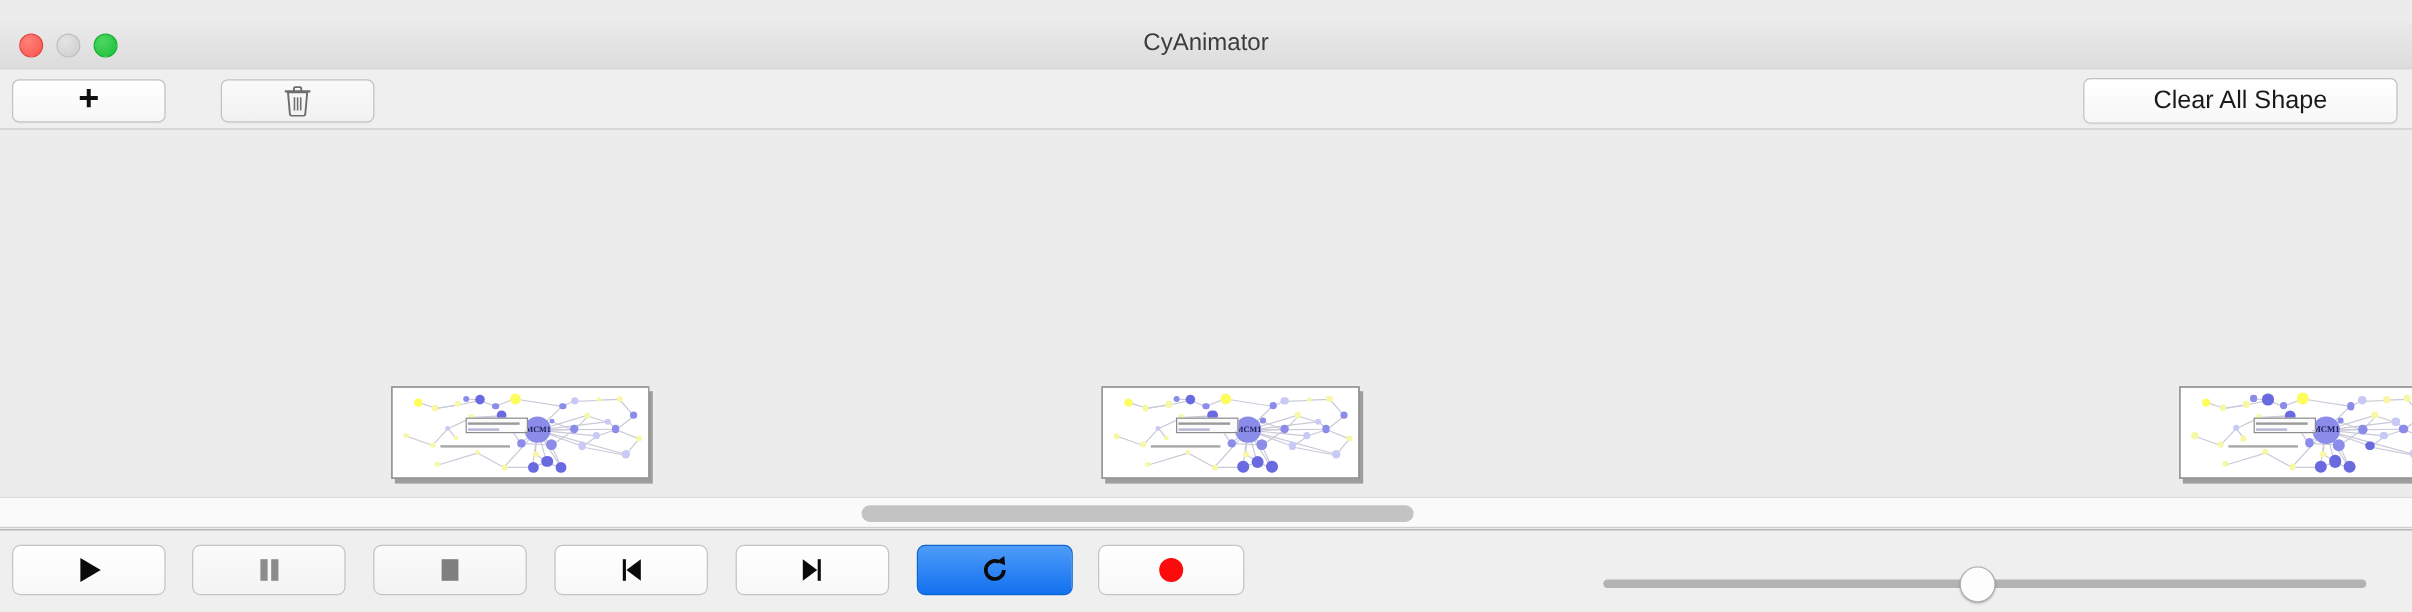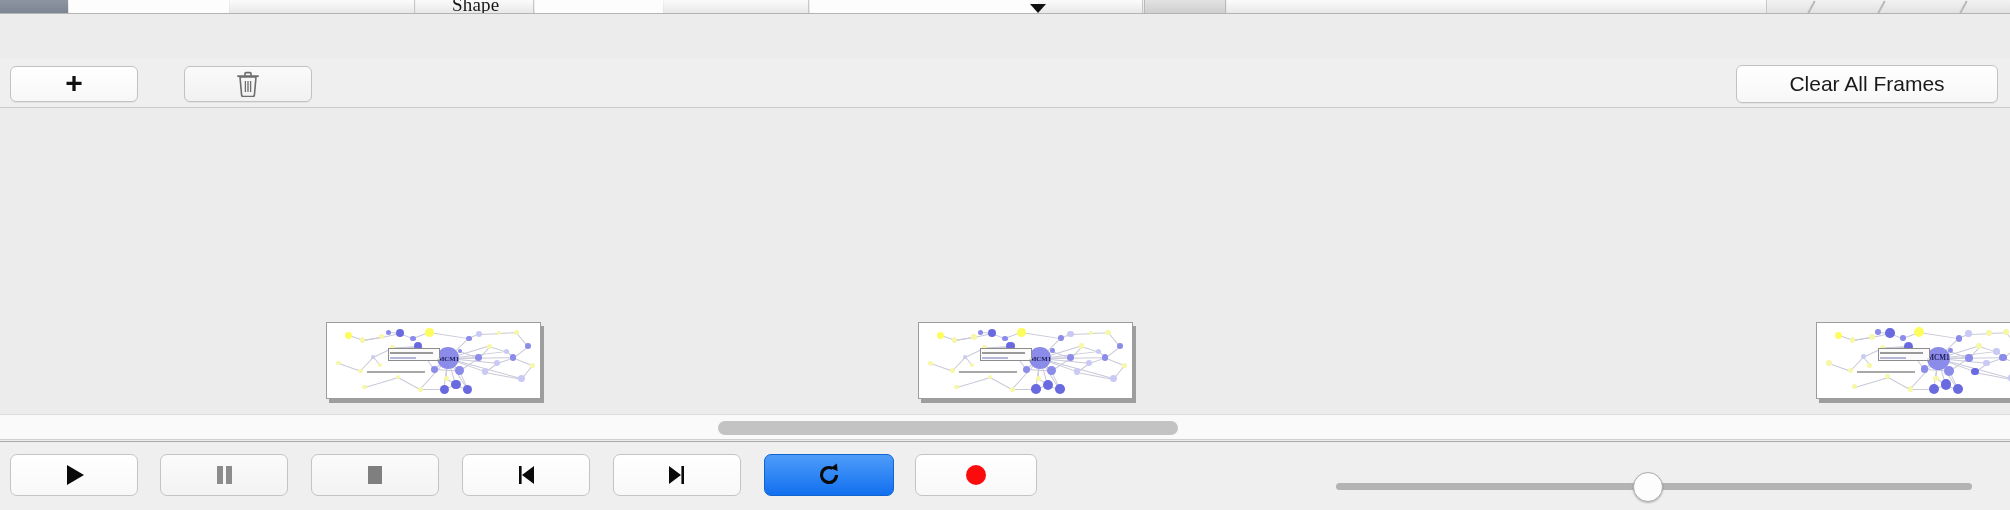--- a/index.html
+++ b/index.html
@@ -160,54 +160,45 @@
     background: #fdfdfd; border: 1px solid #adadad;
     box-shadow: 0 1px 2px rgba(0,0,0,.25); cursor: pointer;
   }
   svg { display: block; }
 </style>
 </head>
 <body>
 
 <div id="app">
 
-  <div class="bg-strip">
-    <div class="bg-dark"></div>
-    <div class="bg-white" style="left:69px;width:160px;"></div>
-    <div class="bg-seg" style="left:230px;width:185px;"></div>
-    <div class="bg-seg" style="left:416px;width:118px;"></div>
-    <div class="bg-white" style="left:535px;width:128px;"></div>
-    <div class="bg-seg" style="left:664px;width:145px;"></div>
-    <div class="bg-white" style="left:810px;width:228px;"></div>
-    <div class="bg-seg" style="left:1039px;width:104px;"></div>
-    <div class="bg-tabish" style="left:1144px;width:82px;"></div>
-    <div class="bg-seg" style="left:1227px;width:540px;"></div>
-    <div class="bg-slash" style="left:1810px;"></div>
-    <div class="bg-slash" style="left:1880px;"></div>
-    <div class="bg-slash" style="left:1962px;"></div>
-    <div class="bg-arrow"></div>
-    <div class="bg-shape-text">Shape</div>
+
+  <div class="titlebar">
+    <div class="traffic" style="left:16px;">
+      <div class="dot dot-red"></div>
+      <div class="dot dot-yellow"></div>
+      <div class="dot dot-green"></div>
+    </div>
+    <div class="window-title">CyAnimator</div>
   </div>
-
 
   <div class="toolbar">
     <div class="btn" id="btn-add">
       <span class="plus-ico">+</span>
     </div>
     <div class="btn btn-dim" id="btn-del">
       <span>
         <svg class="trash-ico" viewBox="0 0 22 26">
           <path d="M3 6 h16 l-1.6 18.2 a1.6 1.6 0 0 1 -1.6 1.4 H6.2 a1.6 1.6 0 0 1 -1.6 -1.4 Z" fill="none" stroke="#6d6d6d" stroke-width="1.6"></path>
           <path d="M1 5.2 h20" stroke="#6d6d6d" stroke-width="1.8" stroke-linecap="round"></path>
           <path d="M8 5 V2.6 a1 1 0 0 1 1 -1 h4 a1 1 0 0 1 1 1 V5" fill="none" stroke="#6d6d6d" stroke-width="1.6"></path>
           <path d="M8.4 10 v11 M11 10 v11 M13.6 10 v11" stroke="#6d6d6d" stroke-width="1.3"></path>
         </svg>
       </span>
     </div>
-    <div class="btn" id="btn-clear">Clear All Frames</div>
+    <div class="btn" id="btn-clear">Clear All Shape</div>
   </div>
 
   <div class="timeline">
     <div id="frames-layer">
         <div class="frame" style="left: 298px; top: 213px; width: 215px; height: 77px;">
           <div class="frame-canvas">
             <div class="edge" style="left: 11.825px; top: 40.04px; width: 22.8373px; transform: rotate(0.343908rad); background: rgb(201, 201, 216);"></div>
             <div class="edge" style="left: 21.5px; top: 12.32px; width: 14.7189px; transform: rotate(0.31928rad); background: rgb(201, 201, 216);"></div>
             <div class="edge" style="left: 35.475px; top: 16.94px; width: 19.5936px; transform: rotate(-0.157849rad); background: rgb(201, 201, 216);"></div>
             <div class="edge" style="left: 33.325px; top: 47.74px; width: 18.9343px; transform: rotate(-0.821257rad); background: rgb(201, 201, 216);"></div>

